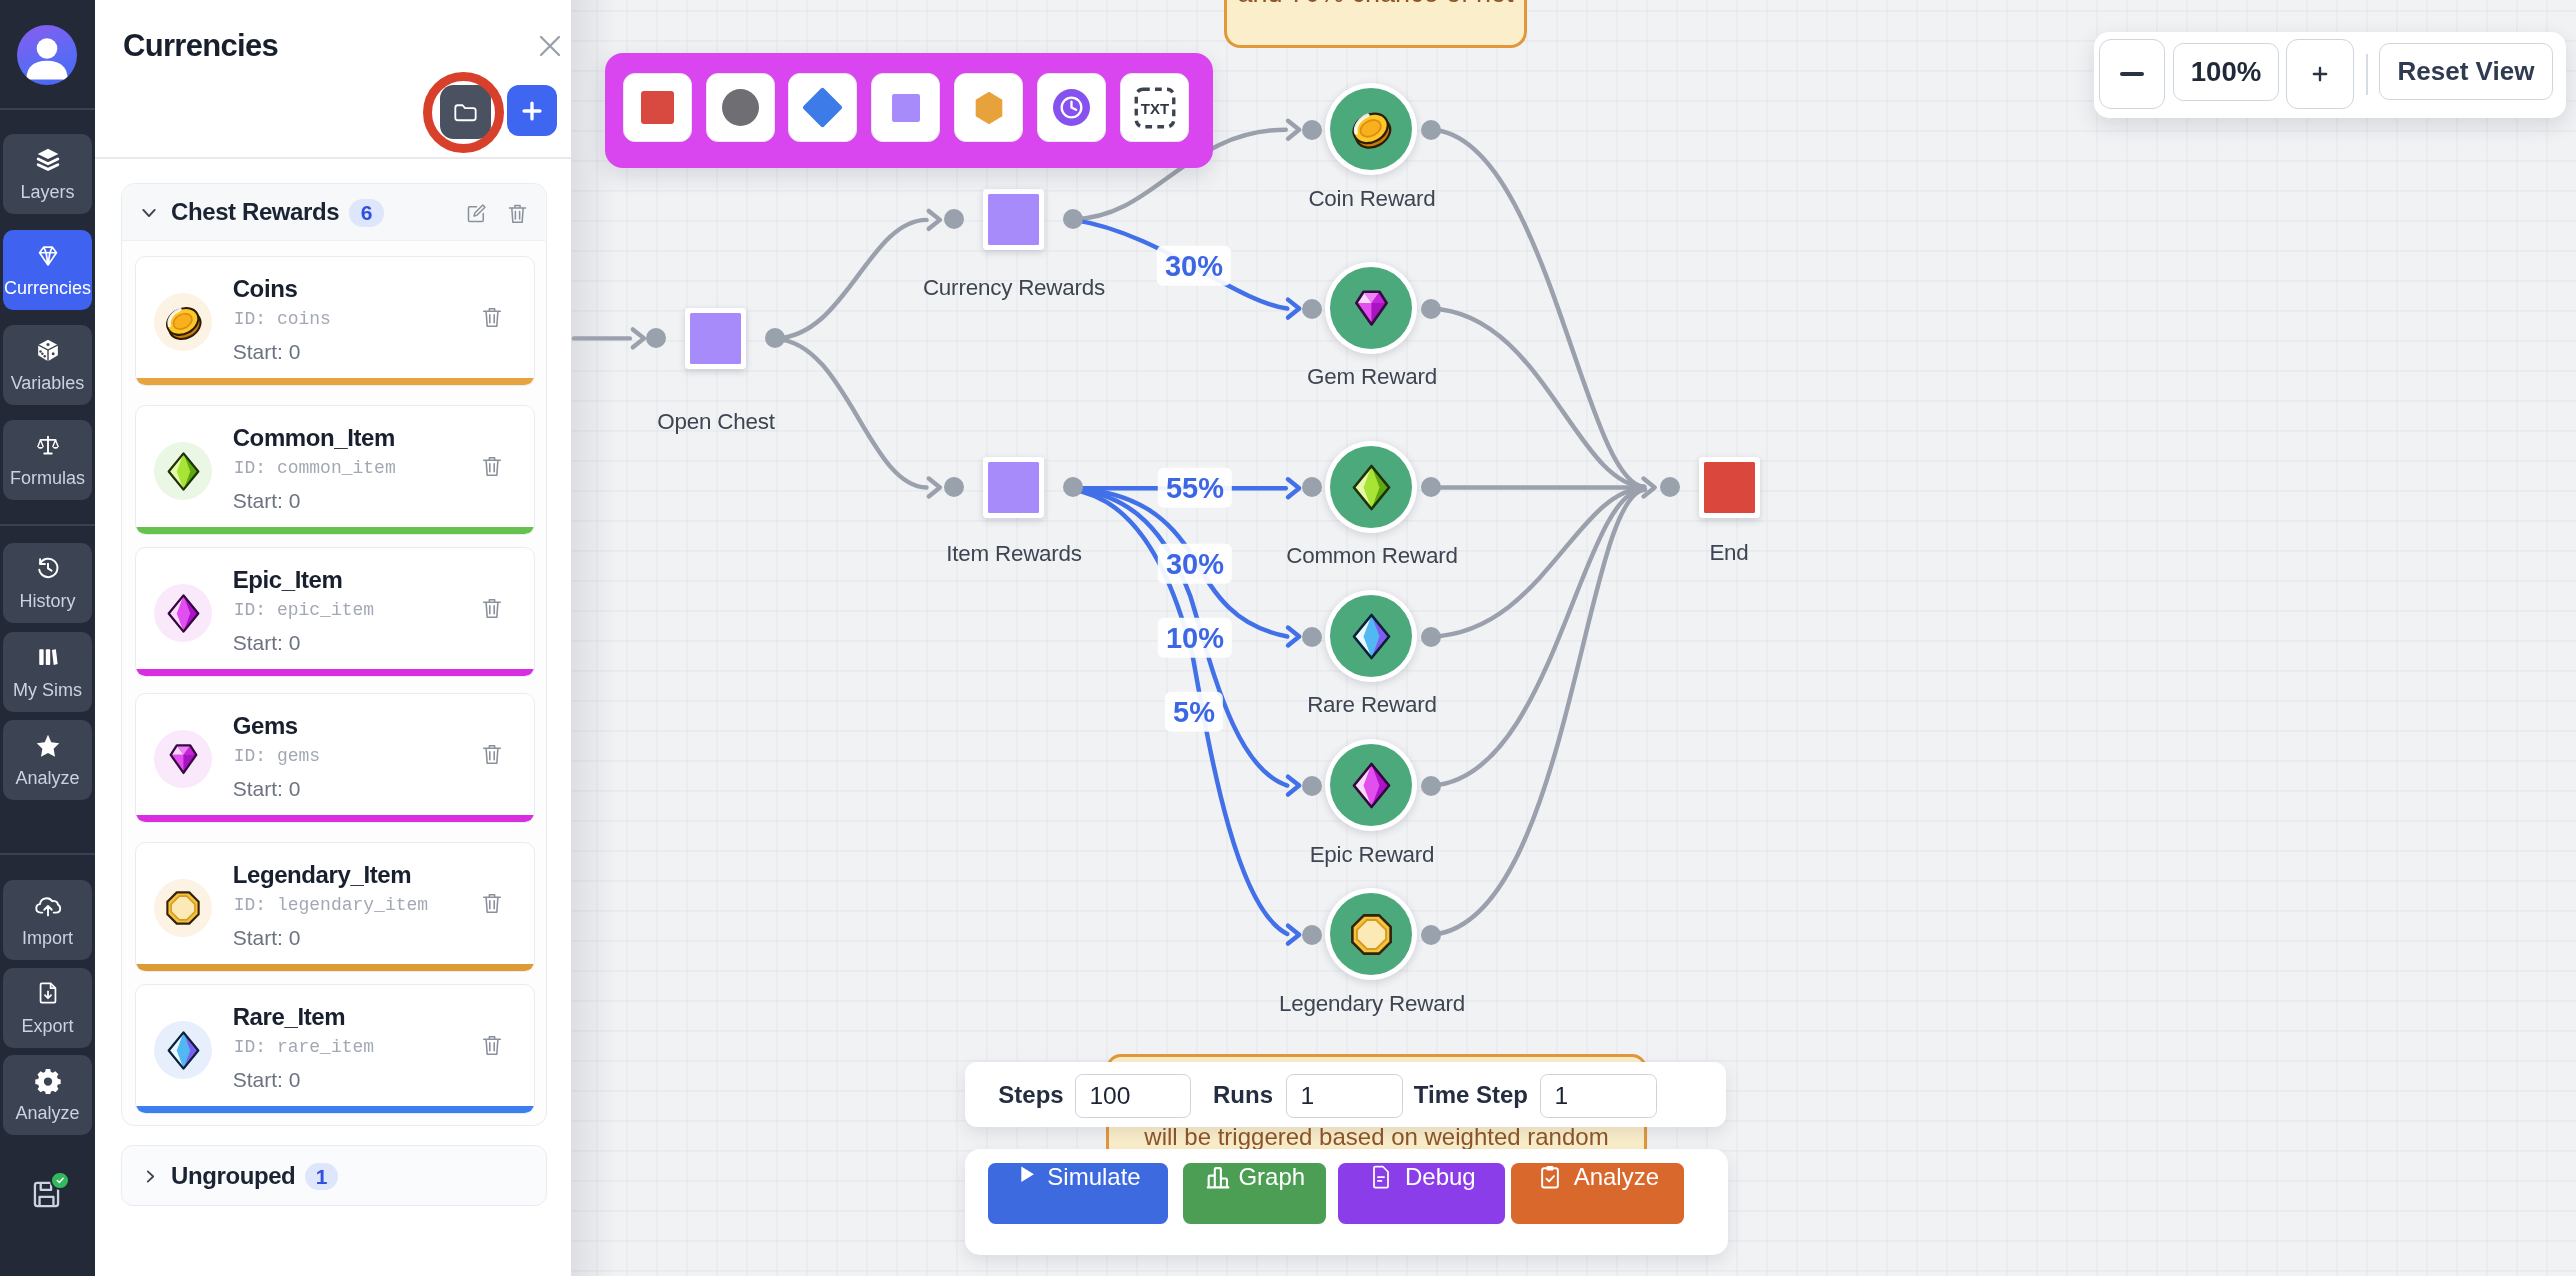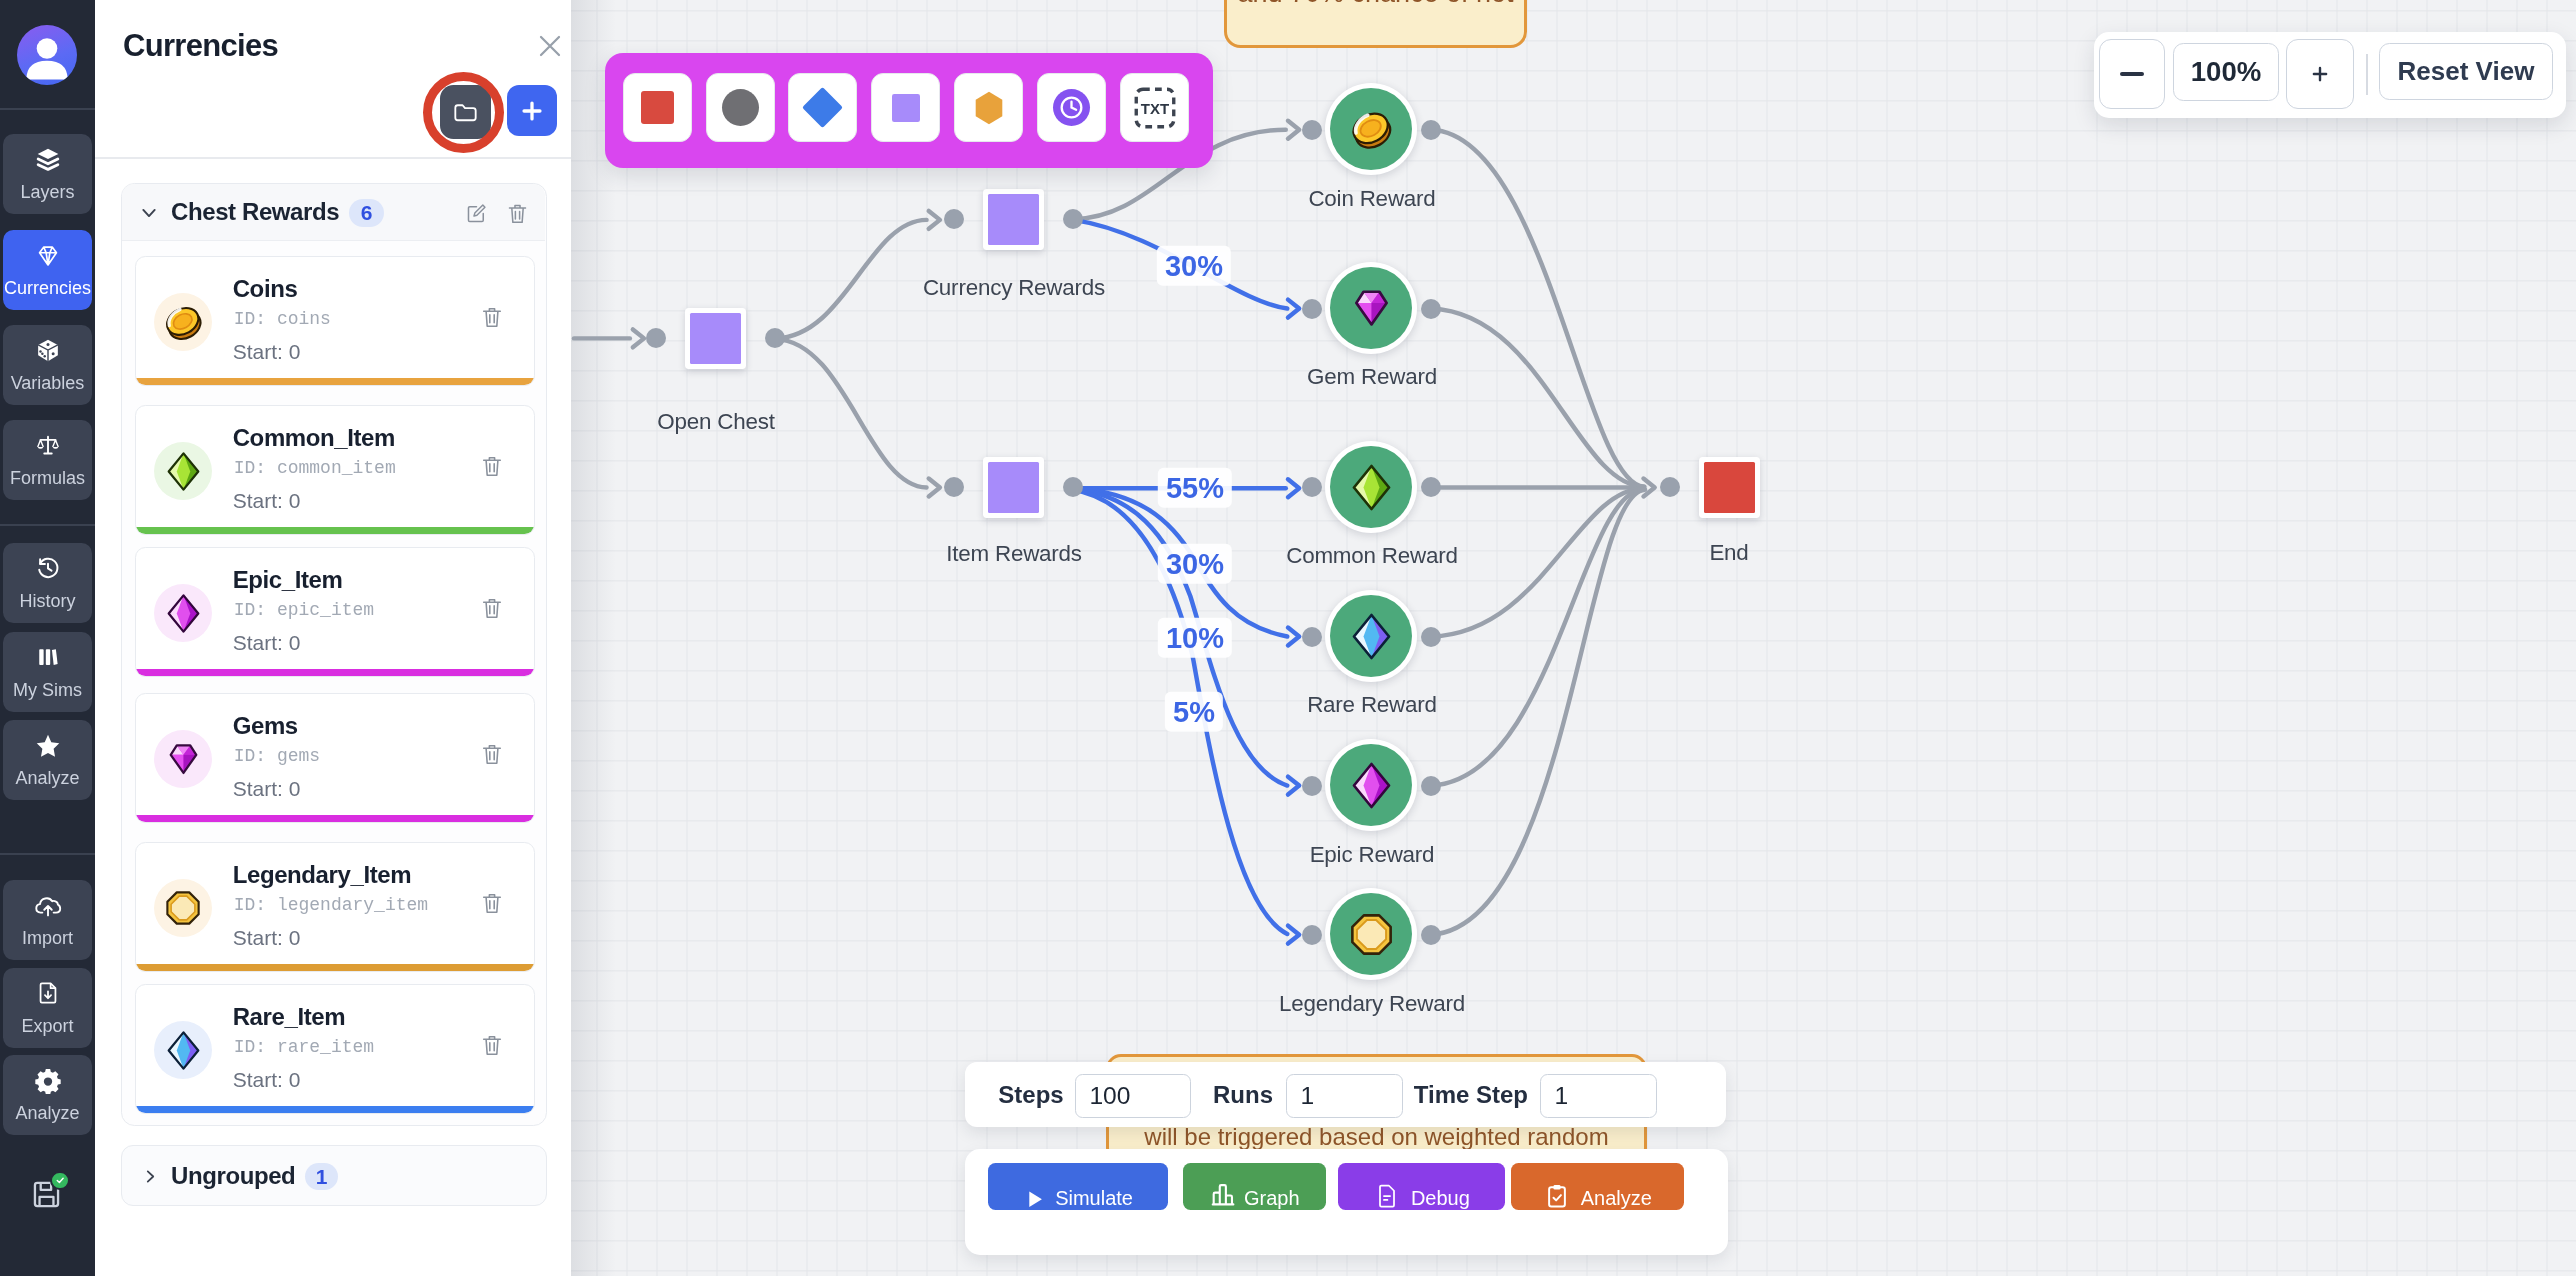--- a/index.html
+++ b/index.html
@@ -71,22 +71,22 @@
   #note-bottom { left:1106px; top:1054px; width:541px; height:109px; border-radius:15px; font-size:24px; font-weight:500; text-align:center; }
   #note-bottom span { position:absolute; left:0; right:0; top:66px; white-space:nowrap; }
 
   #simbar { position:absolute; left:965px; top:1062px; width:761px; height:65px; background:#fff; border-radius:12px;
     box-shadow:0 6px 16.4px rgba(30,40,60,0.10); z-index:9; }
   .sim-lbl { position:absolute; font-size:24px; font-weight:600; color:#242e40; top:18.6px; text-align:right; }
   .sim-input { position:absolute; top:12px; height:44px; border:1.5px solid #ccd3dd; border-radius:7.5px; font-size:24.6px; color:#1c2533;
     padding-left:13.4px; display:flex; align-items:center; background:#fff; }
   #btnbar { position:absolute; left:965px; top:1149px; width:763px; height:106px; background:#fff; border-radius:15px;
     box-shadow:0 6px 16.4px rgba(30,40,60,0.10); z-index:9; }
-  .act-btn { position:absolute; top:14px; height:47px; border-radius:7.5px; color:#fff; font-size:20px;
-    display:flex; align-items:flex-end; justify-content:center; gap:9.7px; }
+  .act-btn { position:absolute; top:14px; height:61px; border-radius:7.5px; color:#fff; font-size:24px;
+    display:flex; align-items:flex-start; justify-content:center; gap:9.7px; }
 </style>
 </head>
 <body>
 <svg width="0" height="0" style="position:absolute">
 <defs>
 <symbol id="s-coin" viewBox="0 0 64 64">
   <g transform="rotate(-28 32 32)">
     <ellipse cx="32" cy="38" rx="25" ry="19" fill="#c87a10" stroke="#2c1d04" stroke-width="3.2"></ellipse>
     <ellipse cx="32" cy="31" rx="25" ry="19" fill="#fcc729" stroke="#2c1d04" stroke-width="3.2"></ellipse>
     <ellipse cx="32" cy="31" rx="15" ry="10.5" fill="#f7b11e" stroke="#e08c12" stroke-width="2.5"></ellipse>

